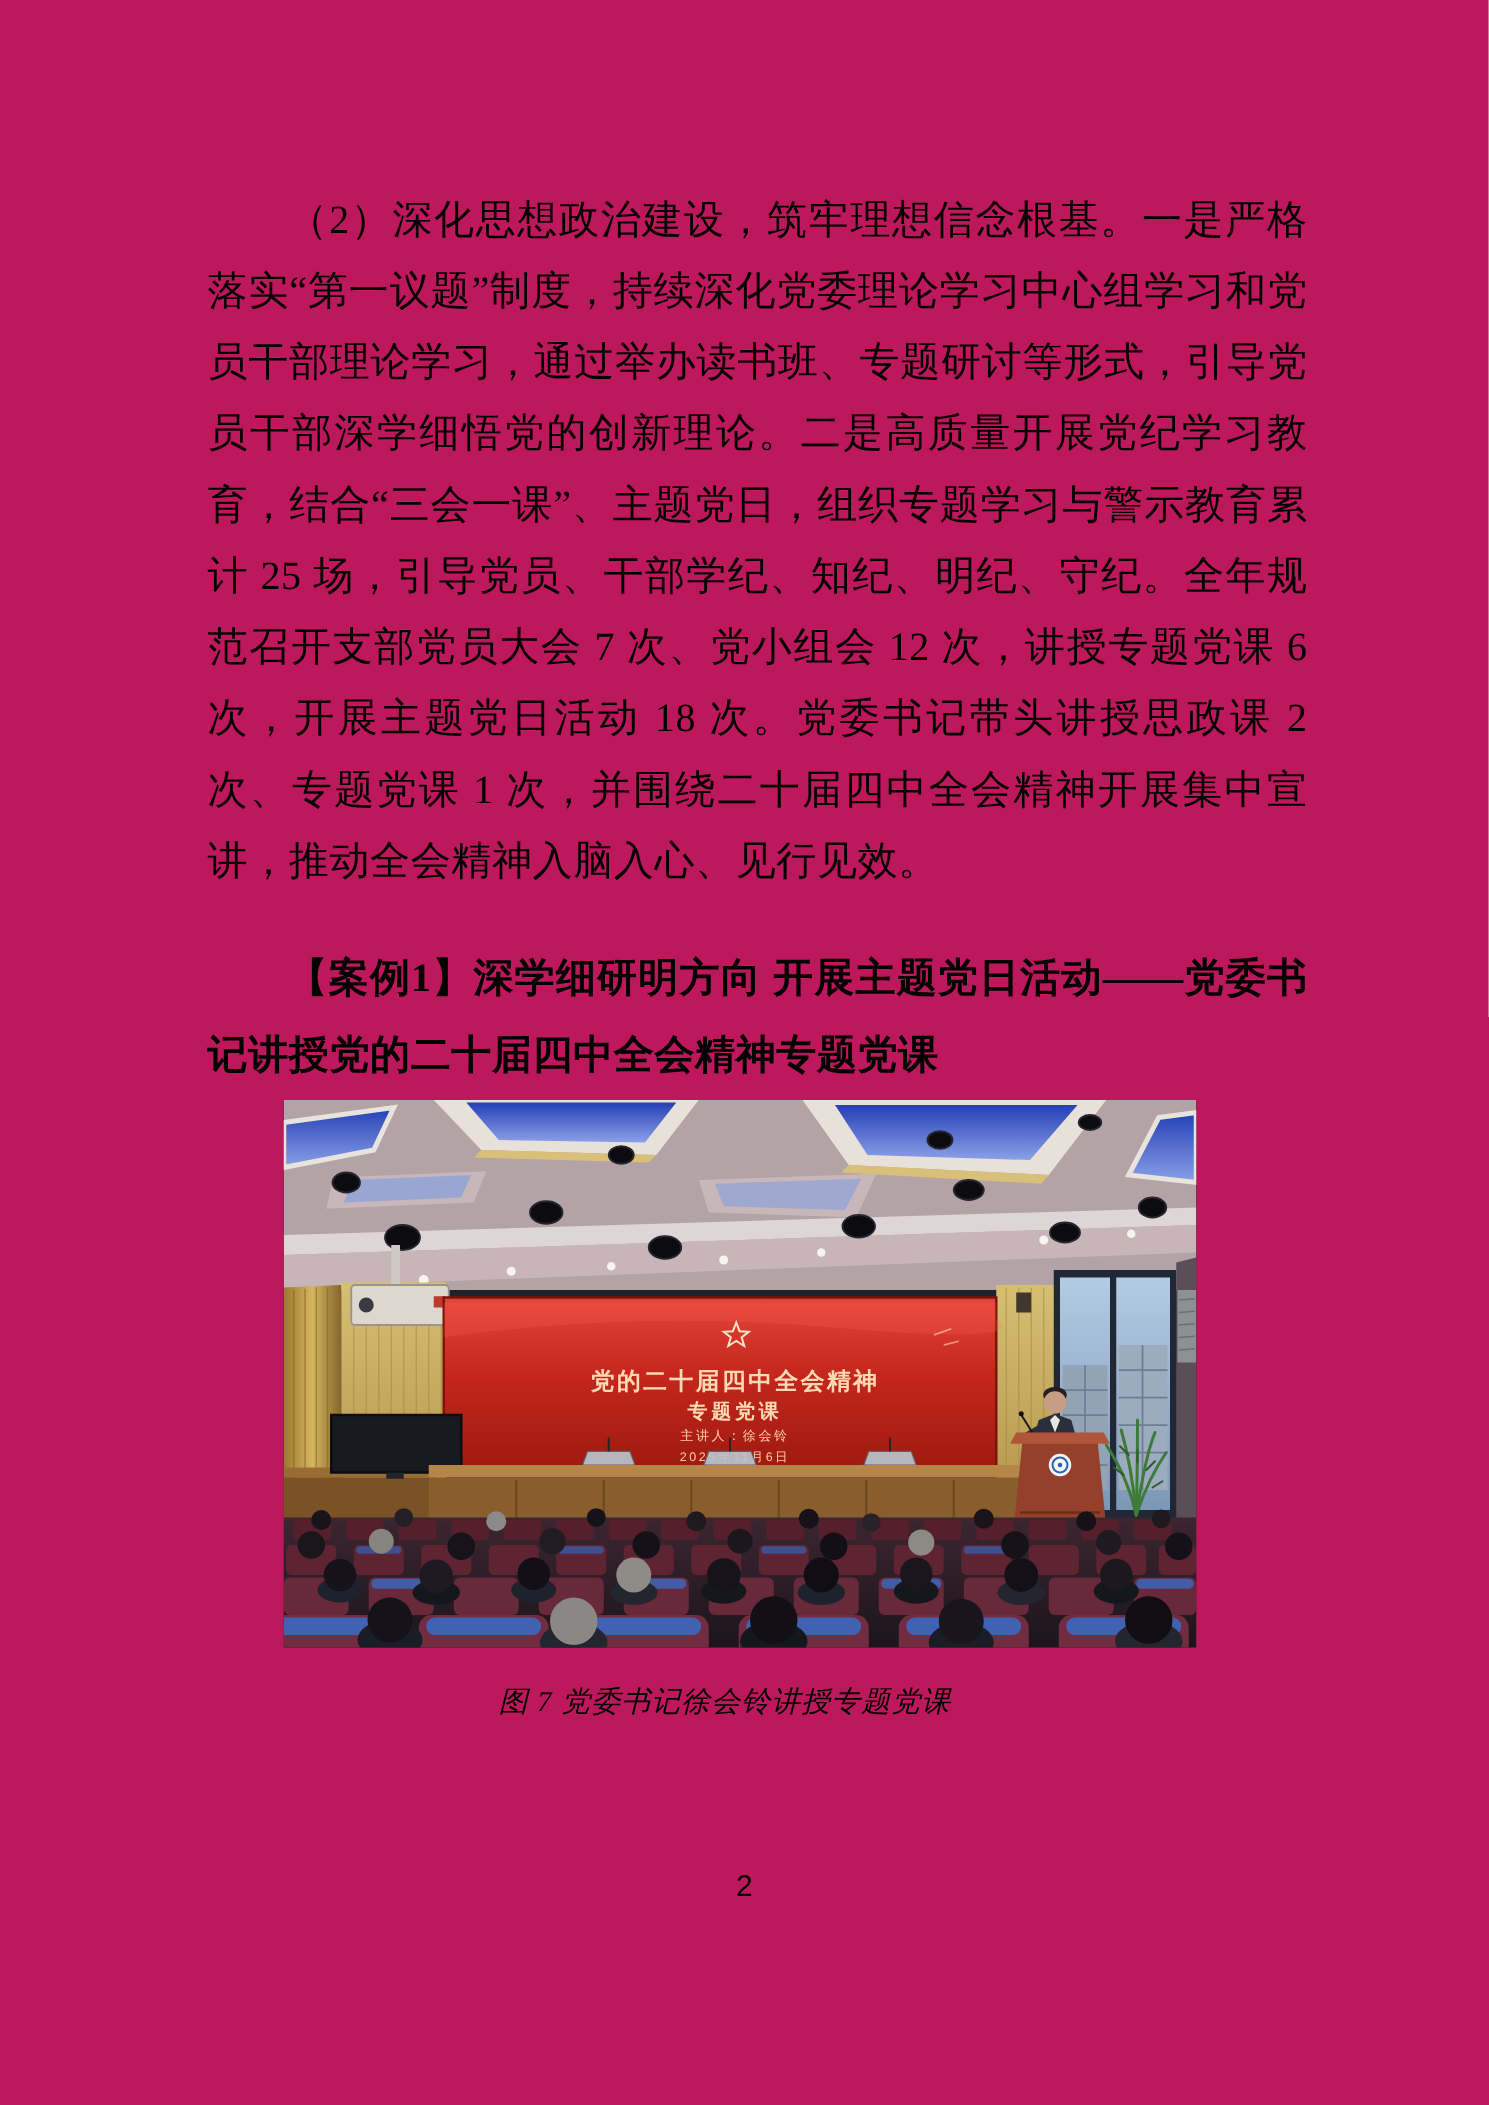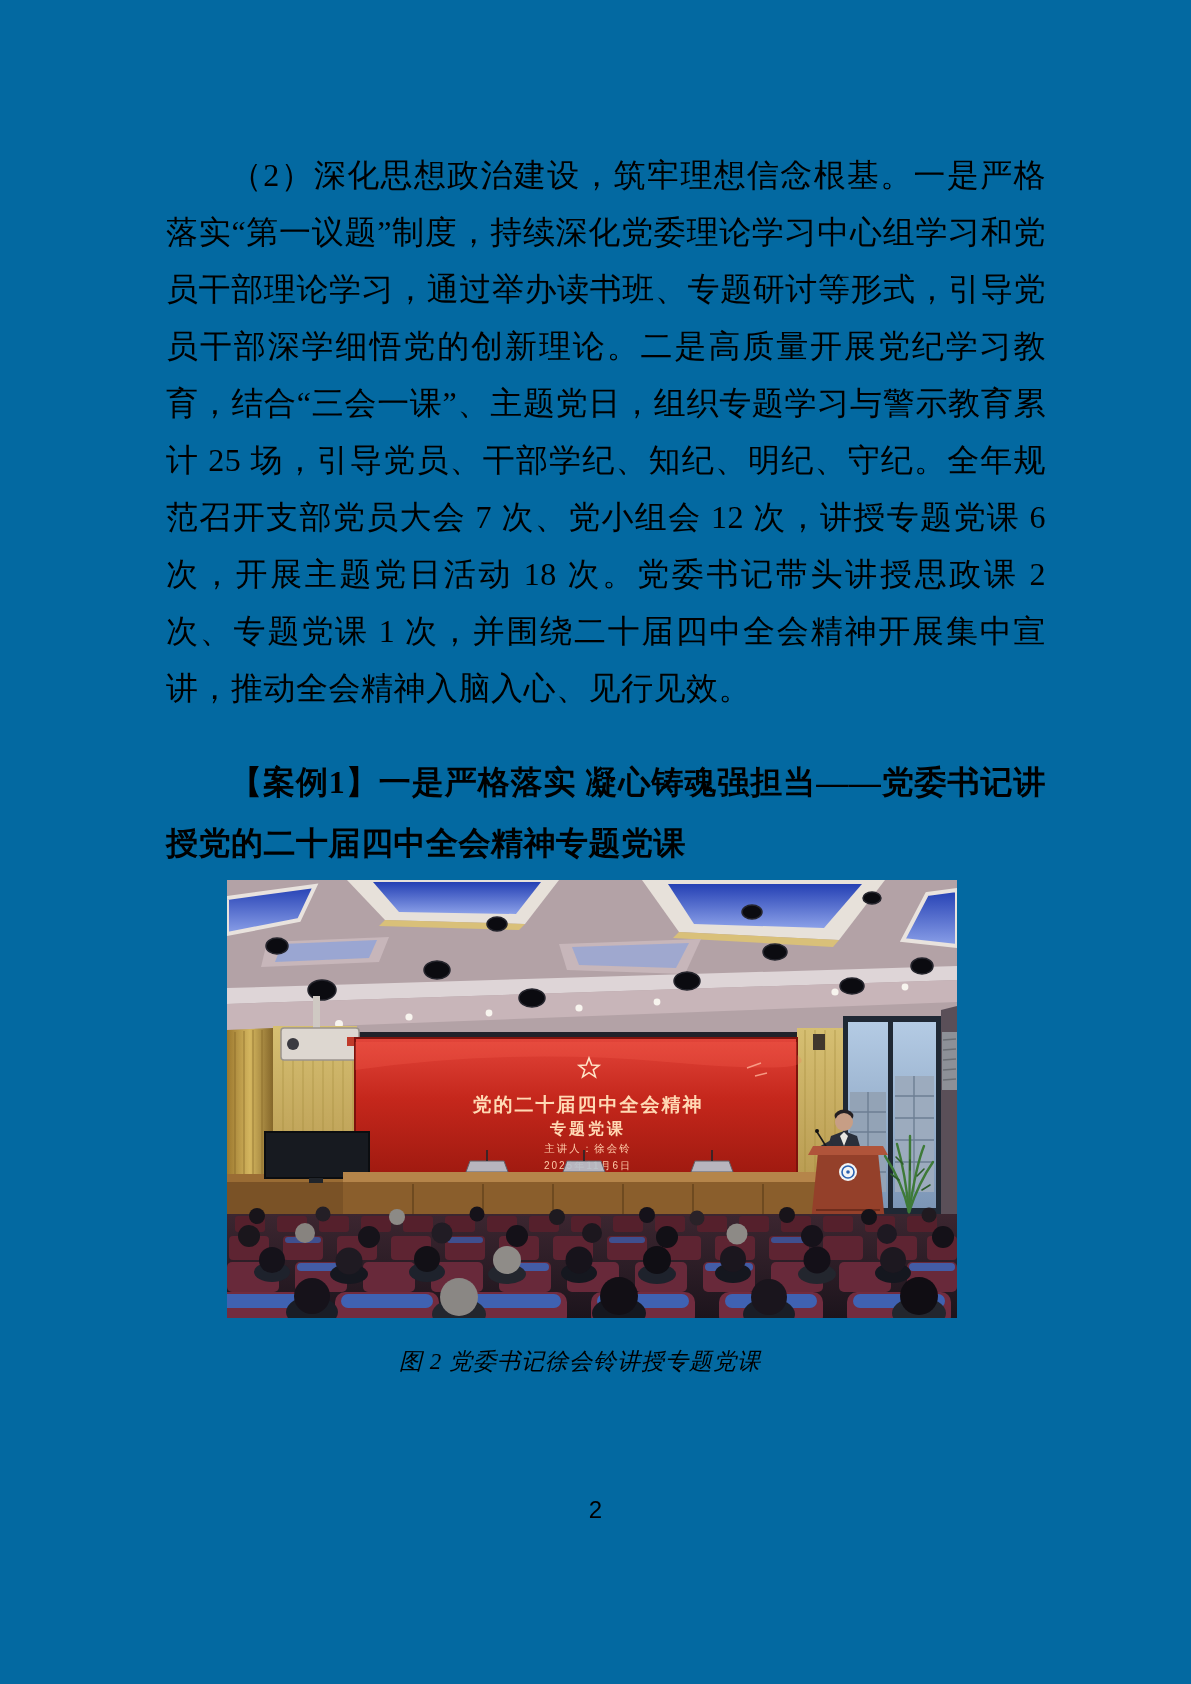--- a/index.html
+++ b/index.html
@@ -1,21 +1,21 @@
 <!DOCTYPE html>
 <html><head>
 <meta charset="utf-8">
 <style>
   * { margin: 0; padding: 0; box-sizing: border-box; }
   html, body { background: #ffffff; }
   .page {
     position: relative;
     width: 1191px;
     height: 1684px;
-    background: #0369a1;
+    background: #be185d;
     font-family: "Liberation Serif", "DejaVu Serif", serif;
     color: #000000;
     overflow: hidden;
   }
   .body-paragraph {
     position: absolute;
     left: 166px;
     top: 147px;
     width: 880px;
     font-size: 32px;
@@ -71,21 +71,21 @@
   .scr-sub   { font-family: "Liberation Serif", serif; font-weight: bold; letter-spacing: 3px; }
   .scr-small { font-family: "Liberation Sans", sans-serif; letter-spacing: 2px; }
 </style>
 </head>
 <body>
 
 <div class="page">
 
   <div class="body-paragraph">（2）深化思想政治建设，筑牢理想信念根基。一是严格落实“第一议题”制度，持续深化党委理论学习中心组学习和党员干部理论学习，通过举办读书班、专题研讨等形式，引导党员干部深学细悟党的创新理论。二是高质量开展党纪学习教育，结合“三会一课”、主题党日，组织专题学习与警示教育累计 25 场，引导党员、干部学纪、知纪、明纪、守纪。全年规范召开支部党员大会 7 次、党小组会 12 次，讲授专题党课 6 次，开展主题党日活动 18 次。党委书记带头讲授思政课 2 次、专题党课 1 次，并围绕二十届四中全会精神开展集中宣讲，推动全会精神入脑入心、见行见效。</div>
 
-  <div class="case-heading">【案例1】一是严格落实 凝心铸魂强担当——党委书记讲授党的二十届四中全会精神专题党课</div>
+  <div class="case-heading">【案例1】深学细研明方向 开展主题党日活动——党委书记讲授党的二十届四中全会精神专题党课</div>
 
   <div class="photo-wrap">
     <svg width="730" height="438" viewBox="0 0 730 438" xmlns="http://www.w3.org/2000/svg">
       <defs>
         <linearGradient id="redG" x1="0" y1="0" x2="0" y2="1">
           <stop offset="0" stop-color="#e2453a"></stop>
           <stop offset="0.45" stop-color="#c5271c"></stop>
           <stop offset="1" stop-color="#a01a10"></stop>
         </linearGradient>
         <linearGradient id="blueP" x1="0" y1="0" x2="0" y2="1">
@@ -431,17 +431,17 @@
             <circle cx="392" cy="416" r="19" fill="#120f15"></circle>
           <ellipse cx="542" cy="434" rx="26" ry="16" fill="#1a1d26"></ellipse>
             <circle cx="542" cy="417" r="18" fill="#1a151d"></circle>
           <ellipse cx="692" cy="433" rx="27" ry="16" fill="#23262e"></ellipse>
             <circle cx="692" cy="416" r="19" fill="#100d13"></circle>
         </g>
       </g>
     </svg>
   </div>
 
-  <div class="figure-caption">图 2 党委书记徐会铃讲授专题党课</div>
+  <div class="figure-caption">图 7 党委书记徐会铃讲授专题党课</div>
 
   <div class="page-number">2</div>
 
 </div>
 
 </body></html>

